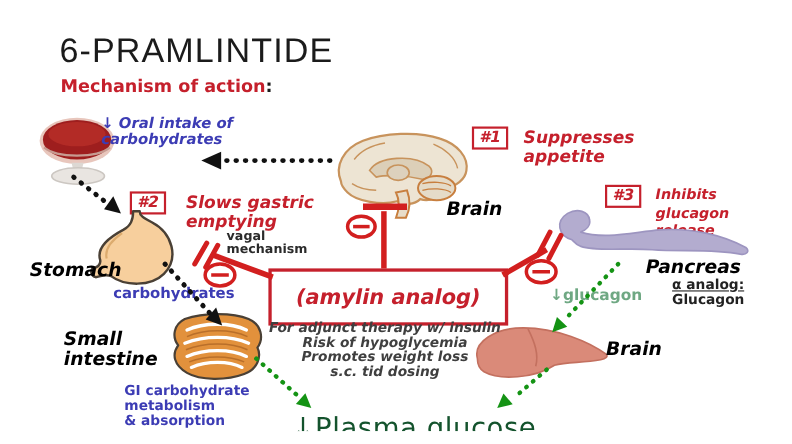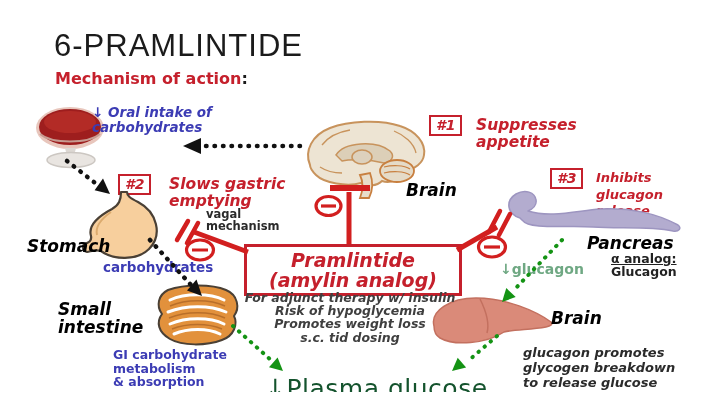--- a/index.html
+++ b/index.html
@@ -126,26 +126,22 @@
   <div id="alpha-cells" class="abs">α analog:</div>
   <div id="alpha-sub" class="abs">Glucagon</div>
   <div id="glucagon-down" class="abs">↓glucagon</div>
 
   <svg class="abs" style="left:426px;top:292px" width="132" height="62" viewBox="0 0 132 62">
     <path d="M8,34 C4,19 24,6 50,6 C80,6 110,19 125,30 C127,32 125,34 120,35 C104,38 90,37 78,40
              C60,52 28,54 14,46 C9,43 8,38 8,34 Z" fill="#da8a79" stroke="#c3705f" stroke-width="1.5" stroke-linejoin="round"></path>
     <path d="M54,7 C60,19 64,30 61,41" stroke="#c3705f" stroke-width="1.5" fill="none"></path>
   </svg>
   <div id="liver-label" class="abs organ-label">Brain</div>
-  <div id="liver-note" class="abs pre">glucagon promotes
-glycogen breakdown
-to release glucose</div>
 
   <div id="pramlintide-box" class="abs">
-    <div class="l1">Pramlintide</div>
     <div class="l1">(amylin analog)</div>
   </div>
   <div id="box-notes" class="abs pre">For adjunct therapy w/ insulin
 Risk of hypoglycemia
 Promotes weight loss
 s.c. tid dosing</div>
 
   <div id="plasma" class="abs">↓Plasma glucose</div>
 
   <svg id="overlay" class="abs" width="720" height="404" viewBox="0 0 720 404">

